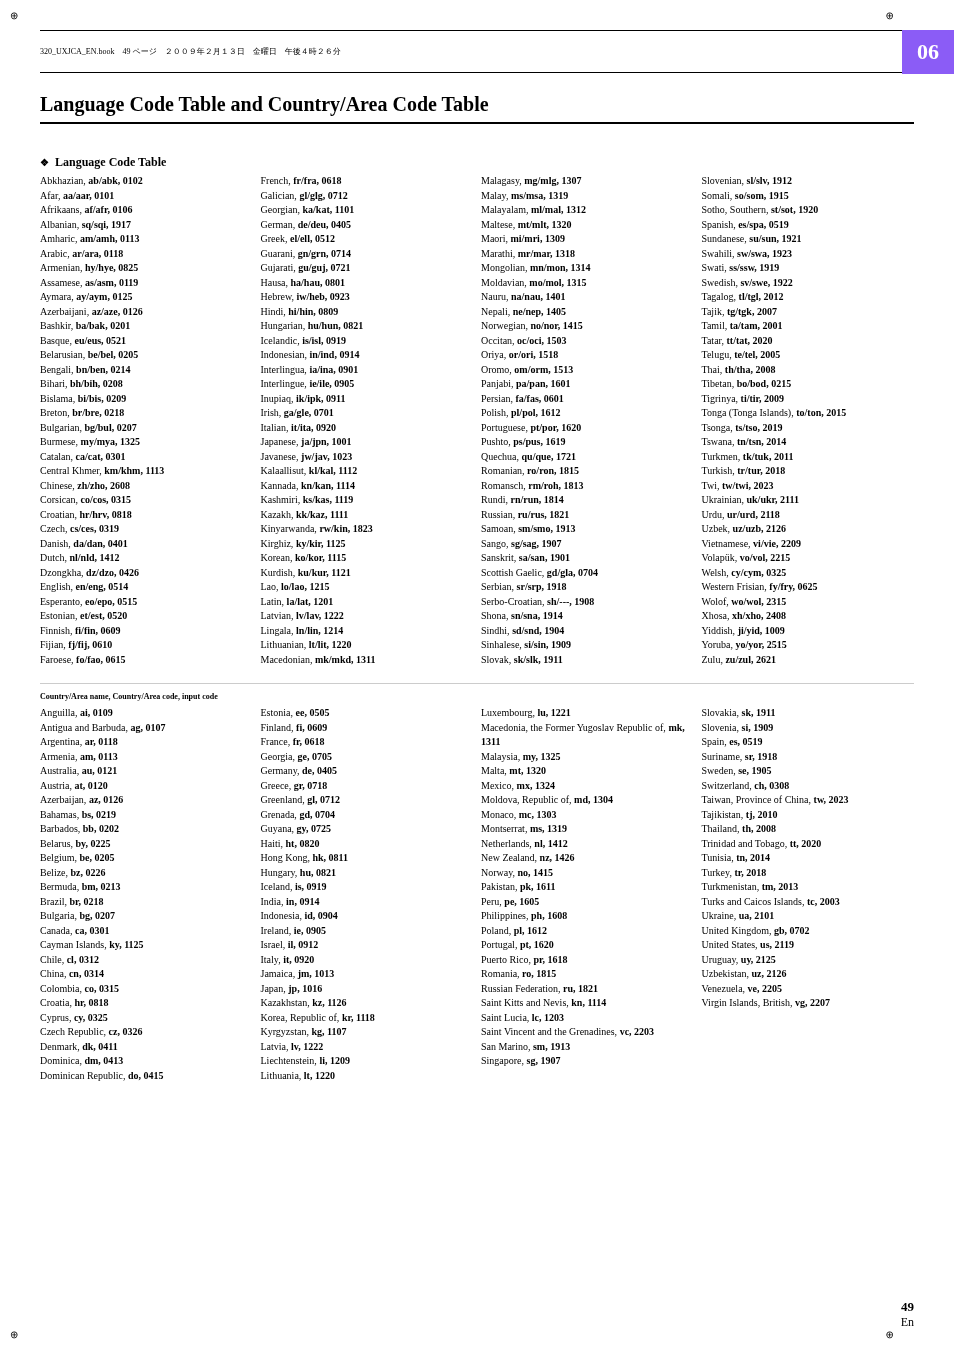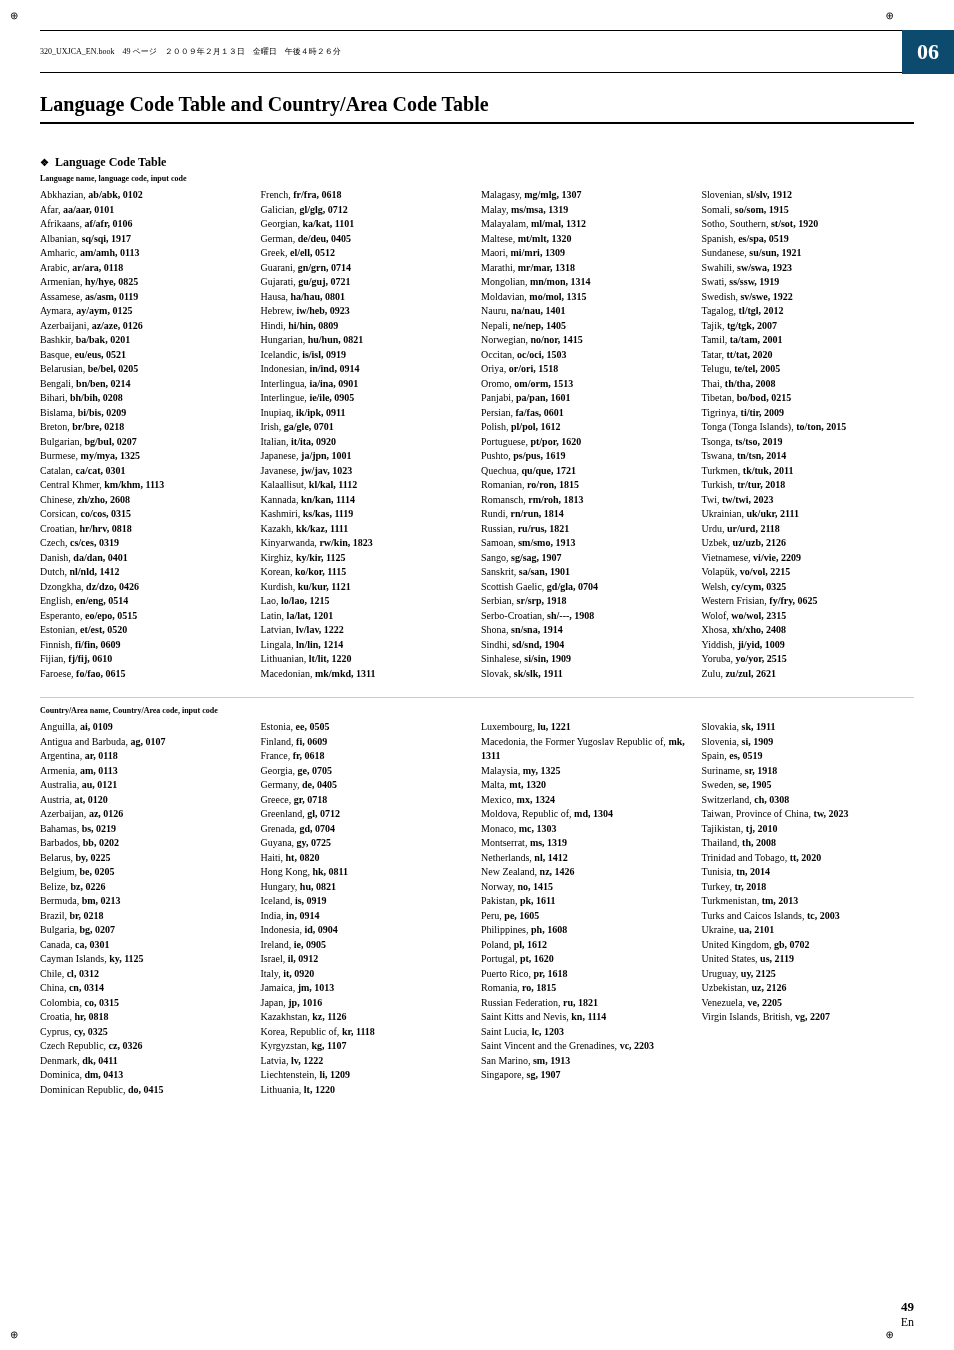--- a/index.html
+++ b/index.html
@@ -32,21 +32,21 @@
       font-size: 8px;
     }
 
     
     .chapter-badge {
       position: absolute;
       top: 30px;
       right: 0;
       width: 52px;
       height: 44px;
-      background: #0c4a6e;
+      background: #8b5cf6;
       color: #fff;
       display: flex;
       align-items: center;
       justify-content: center;
       font-size: 22px;
       font-weight: bold;
     }
 
     
     .page-number-container {
@@ -145,23 +145,20 @@
 
   <div class="header-bar">
     <span>320_UXJCA_EN.book　49 ページ　２００９年２月１３日　金曜日　午後４時２６分</span>
   </div>
 
   <h1 class="main-title">Language Code Table and Country/Area Code Table</h1>
 
   <div>
     <div class="section-heading">
       <span>Language Code Table</span>
-    </div>
-    <div class="section-desc">
-      <span>Language name, </span><span style="font-weight:bold;">language code, input code</span>
     </div>
 
     <div class="columns-4" id="lang-cols">
         <div class="col-entry">
           <div>Abkhazian, <strong>ab/abk, 0102</strong></div>
           <div>Afar, <strong>aa/aar, 0101</strong></div>
           <div>Afrikaans, <strong>af/afr, 0106</strong></div>
           <div>Albanian, <strong>sq/sqi, 1917</strong></div>
           <div>Amharic, <strong>am/amh, 0113</strong></div>
           <div>Arabic, <strong>ar/ara, 0118</strong></div>

